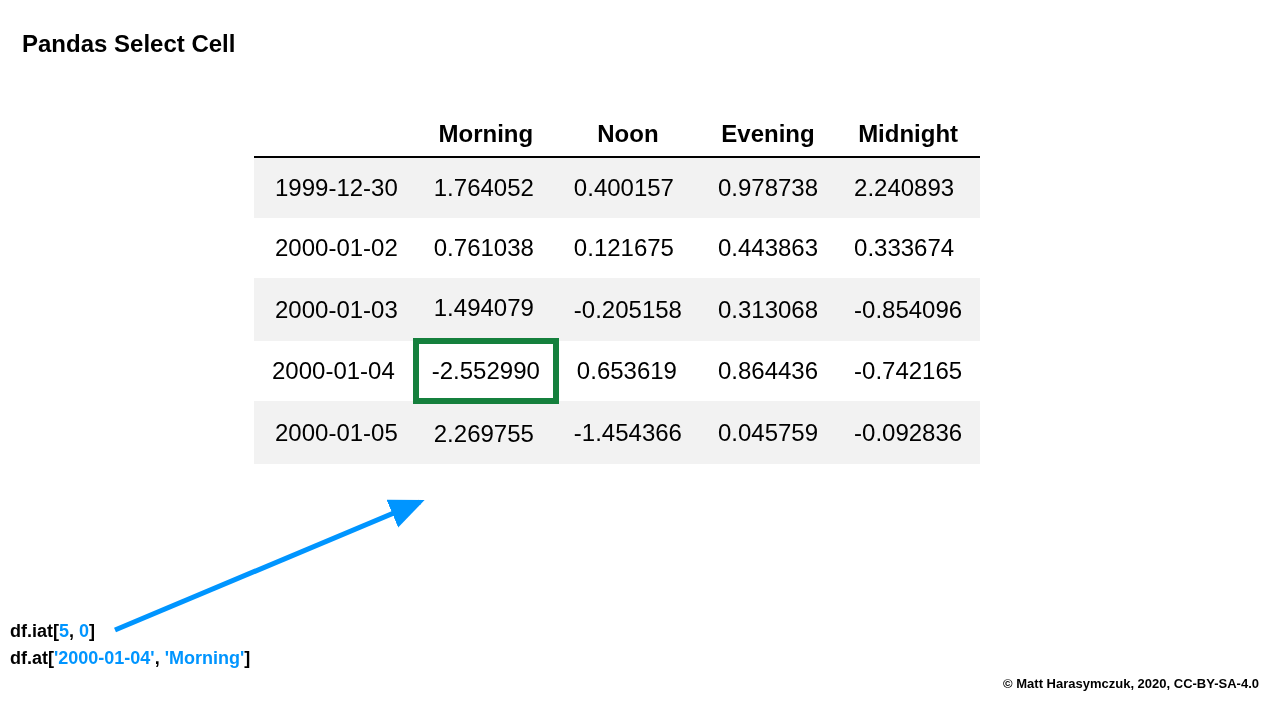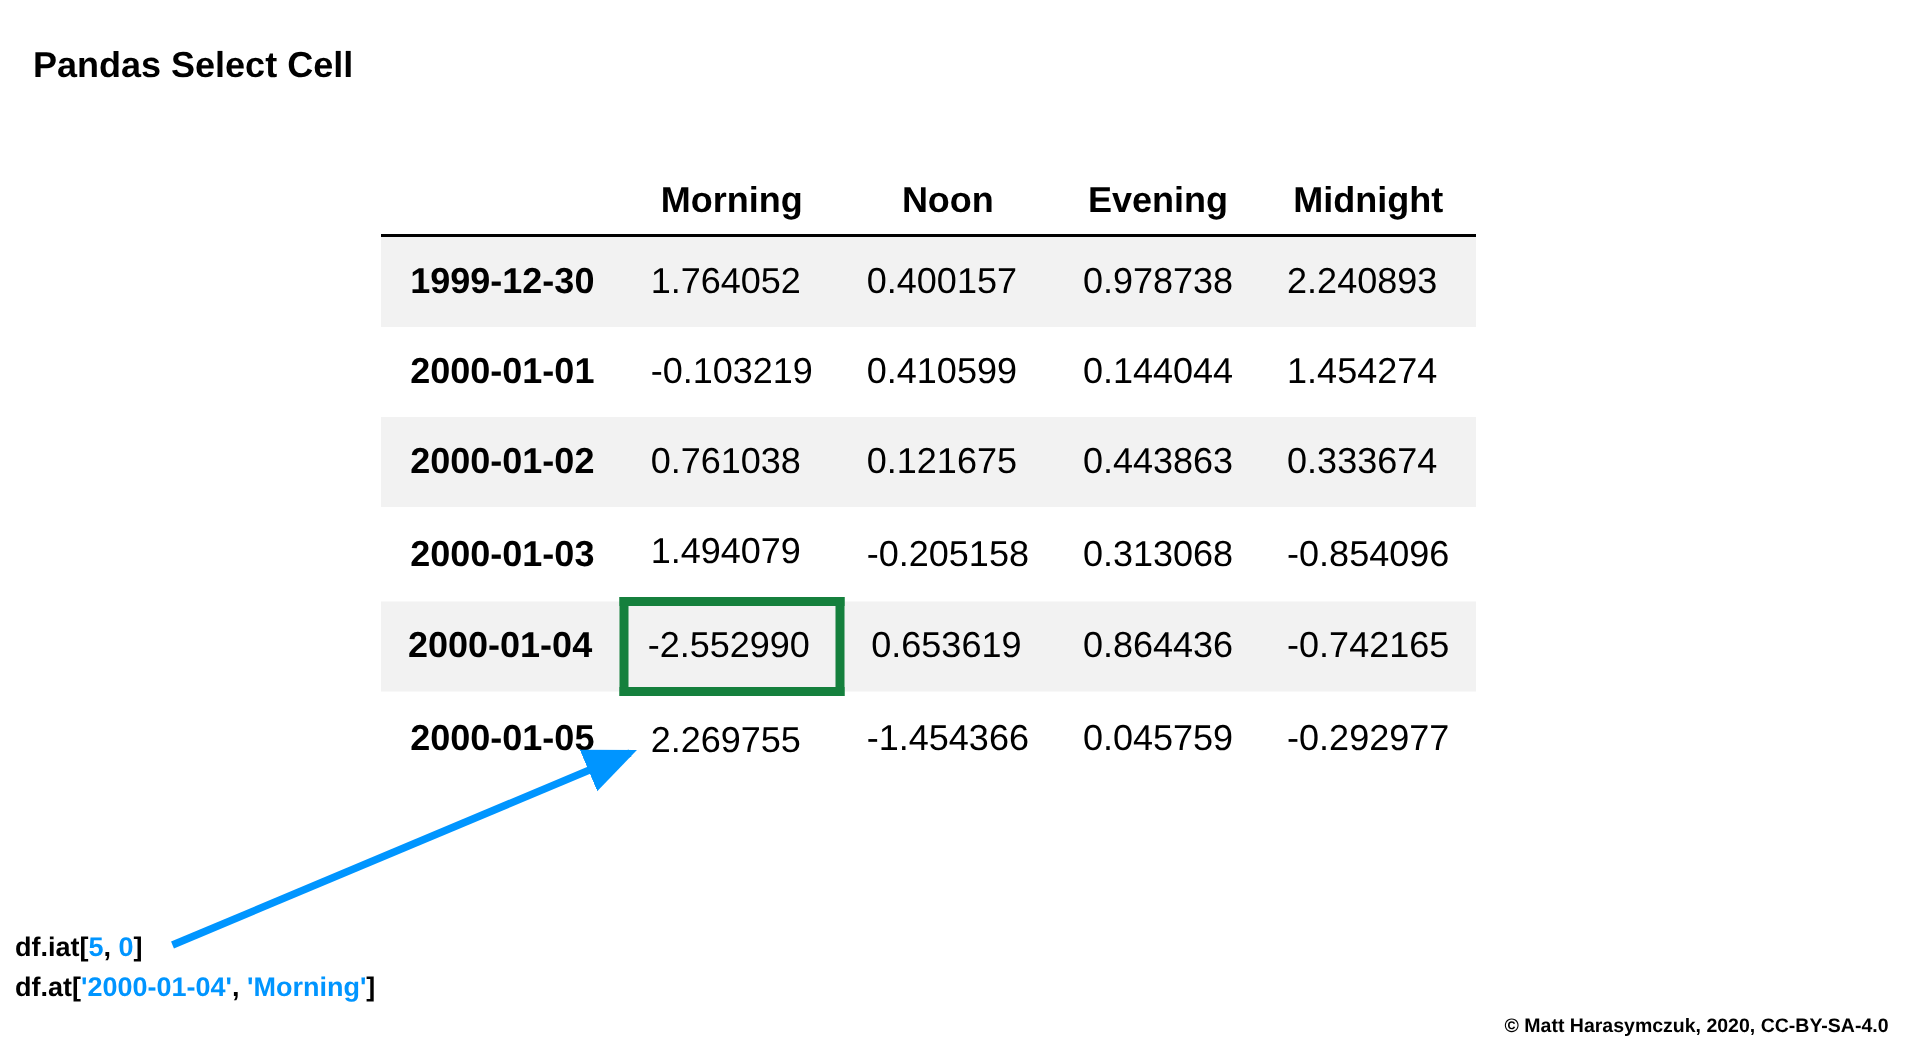--- a/index.html
+++ b/index.html
@@ -31,22 +31,22 @@
     th {
       font-weight: 700;
       padding: 8px 18px;
       border-bottom: 2px solid #000;
     }
     th:first-child { text-align: left; }
     td {
       padding: 16px 18px;
     }
     td:first-child {
-      text-align: center;
-      font-weight: 700;
+      text-align: right;
+      font-weight: 400;
     }
     tbody tr:nth-child(odd) { background: #f2f2f2; }
     .highlight-cell {
       border: 6px solid #15803d;
       padding: 11px 13px;
     }
     .code-block {
       position: absolute;
       left: 10px;
       top: 618px;
@@ -86,27 +86,20 @@
       </thead>
     <tbody>
         <tr>
           <td>1999-12-30</td>
           <td>1.764052</td>
           <td>0.400157</td>
           <td>0.978738</td>
           <td>2.240893</td>
         </tr>
         <tr>
-          <td>2000-01-01</td>
-          <td>-0.103219</td>
-          <td>0.410599</td>
-          <td>0.144044</td>
-          <td>1.454274</td>
-        </tr>
-        <tr>
           <td>2000-01-02</td>
           <td>0.761038</td>
           <td>0.121675</td>
           <td>0.443863</td>
           <td>0.333674</td>
         </tr>
         <tr>
           <td>2000-01-03</td>
           <td>1.494079</td>
           <td>-0.205158</td>
@@ -118,21 +111,21 @@
           <td class="highlight-cell">-2.552990</td>
           <td>0.653619</td>
           <td>0.864436</td>
           <td>-0.742165</td>
         </tr>
         <tr>
           <td>2000-01-05</td>
           <td>2.269755</td>
           <td>-1.454366</td>
           <td>0.045759</td>
-          <td>-0.292977</td>
+          <td>-0.092836</td>
         </tr>
       </tbody>
   </table>
 </div>
 
 <svg class="arrow-svg" width="1271" height="701" style="top:0;left:0">
   <defs>
     <marker id="arrowhead" markerWidth="8" markerHeight="8" refX="6" refY="3" orient="auto">
       <polygon points="0 0, 7 3, 0 6" fill="#0095ff"></polygon>
     </marker>

